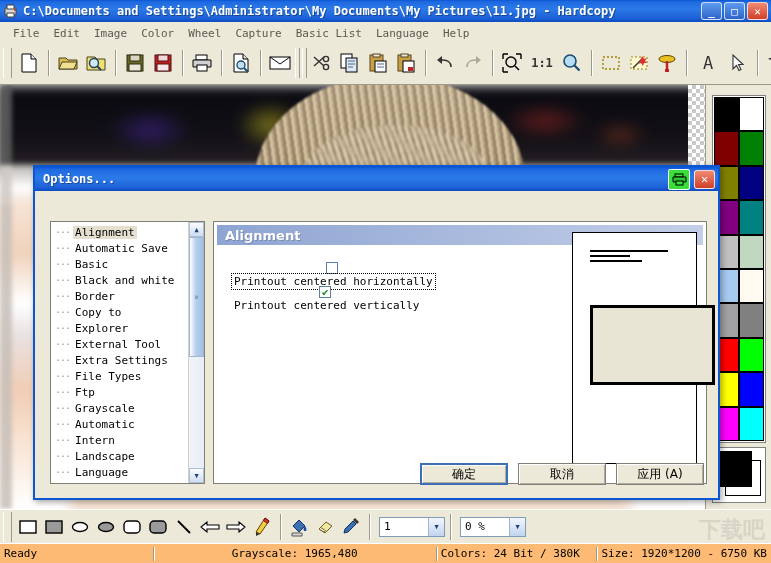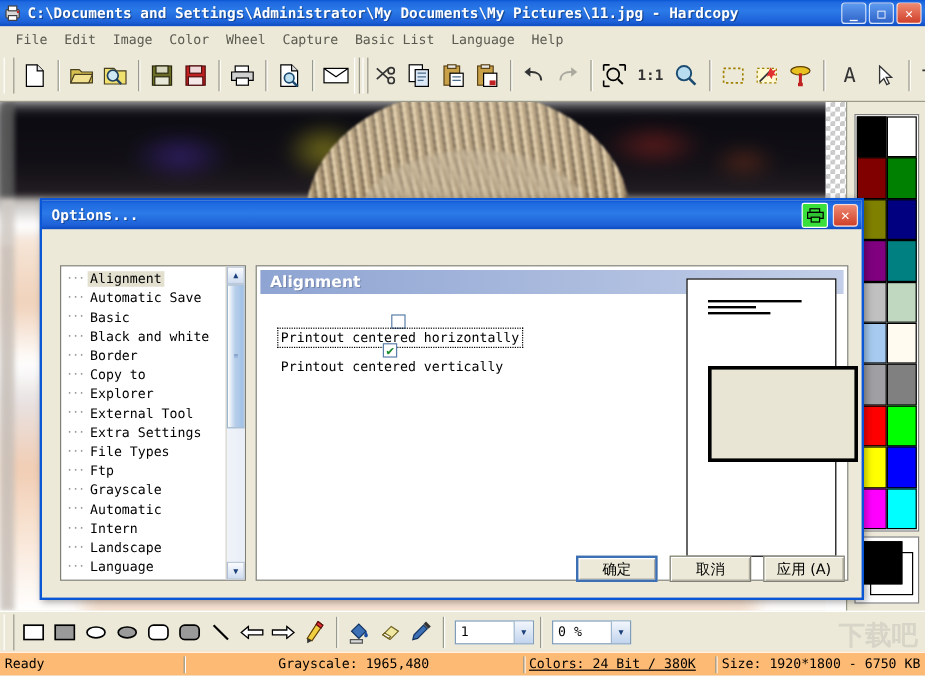--- a/index.html
+++ b/index.html
@@ -286,21 +286,21 @@
     background:#fff;border:1px solid #000;box-sizing:border-box;
   }
   .pv-line{position:absolute;height:0;border-top:2px solid #000;}
   .pv-img{
     position:absolute;left:17px;top:72px;width:125px;height:80px;
     background:#e9e5d4;border:3px solid #000;box-sizing:border-box;
   }
 
   .dlg-buttons{position:absolute;right:14px;top:272px;display:flex;gap:10px;}
   .dbtn{
-    width:68px;height:22px;background:#ece9d8;border:1px solid #7f7f76;
+    width:88px;height:22px;background:#ece9d8;border:1px solid #7f7f76;
     box-sizing:border-box;display:flex;align-items:center;justify-content:center;
     font-size:12px;color:#000;
     font-family:"DejaVu Sans","Liberation Sans",sans-serif;
     box-shadow:inset 1px 1px 0 #fff,inset -1px -1px 0 #b0aca0;
   }
   .dbtn.default{border:2px solid #3c6fb4;}
   .wm{
     position:absolute;right:6px;bottom:18px;font-size:22px;color:rgba(120,120,120,.18);
     font-family:"DejaVu Sans","Liberation Sans",sans-serif;font-weight:bold;
     pointer-events:none;
@@ -638,23 +638,23 @@
       <div class="val">0 %</div>
       <div class="arrow">▼</div>
     </div>
   </div>
 
   <div class="statusbar">
     <div class="sb-cell" style="width:148px;">Ready</div>
     <div class="sb-div"></div>
     <div class="sb-cell" style="width:280px;justify-content:center;">Grayscale: 1965,480</div>
     <div class="sb-div"></div>
-    <div class="sb-cell" style="width:155px;text-decoration:underline;">Colors: 24 Bit / 380K</div>
+    <div class="sb-cell" style="width:155px;">Colors: 24 Bit / 380K</div>
     <div class="sb-div"></div>
-    <div class="sb-cell" style="flex:1 1 auto;">Size: 1920*1800  -  6750 KB</div>
+    <div class="sb-cell" style="flex:1 1 auto;">Size: 1920*1200  -  6750 KB</div>
   </div>
 
   <div class="dialog">
     <div class="dlg-title">
       <div class="t">Options...</div>
       <div class="dlg-btn-print">
         <svg width="15" height="13" viewBox="0 0 15 13">
             <rect x="3" y="1" width="8" height="3" fill="#39e03b" stroke="#000"></rect>
             <path d="M1 4h13v5H1z" fill="#2fc431" stroke="#000"></path>
             <rect x="4" y="8" width="7" height="4" fill="#39e03b" stroke="#000"></rect>

